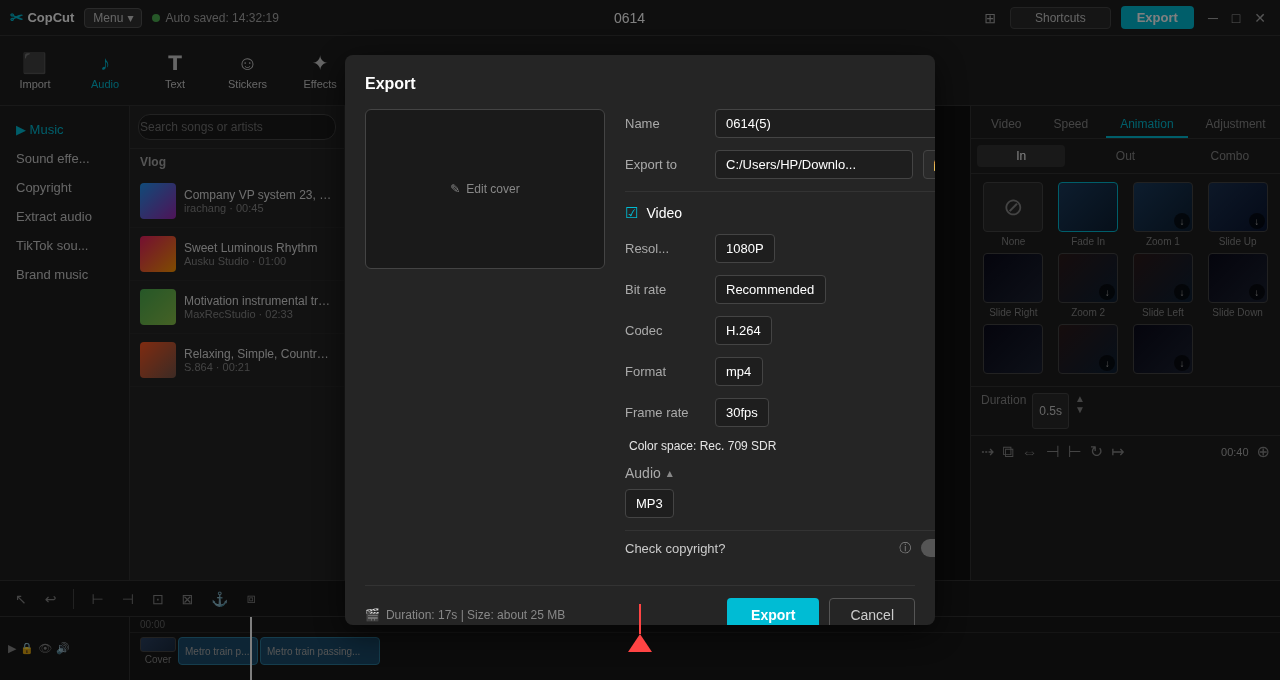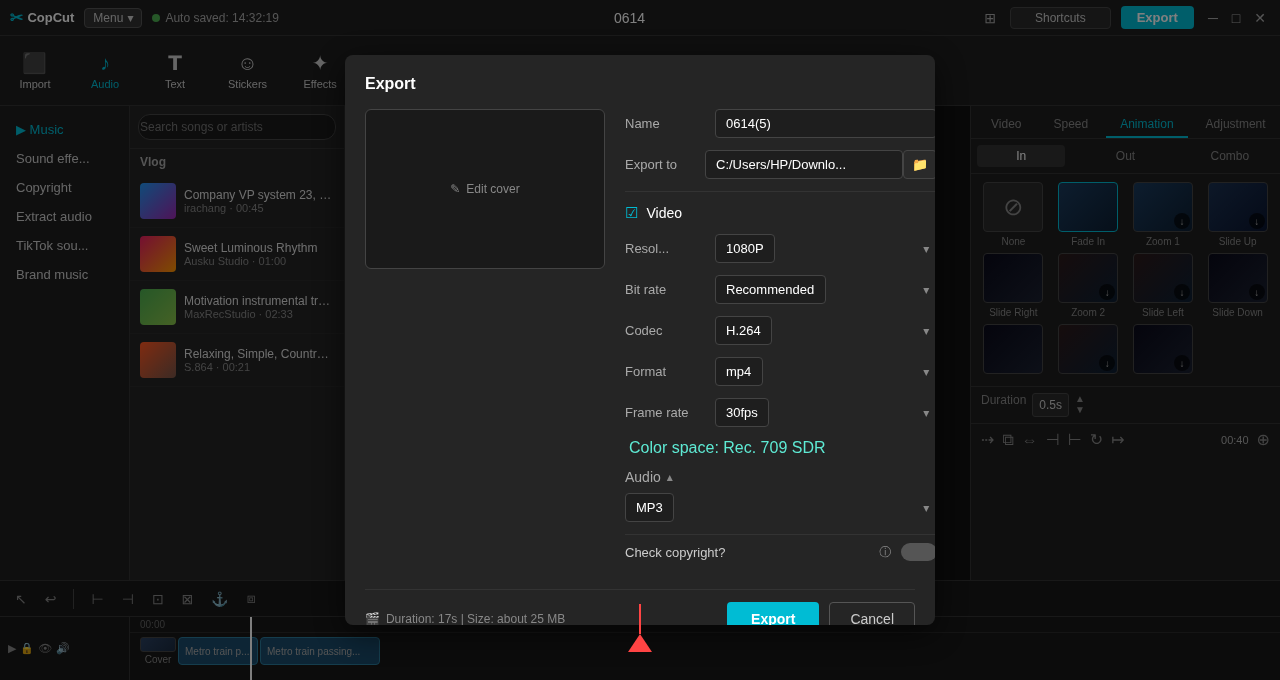--- a/index.html
+++ b/index.html
@@ -354,21 +354,21 @@
     .anim-duration-label {
       font-size: 12px;
       color: #888;
     }
     .anim-duration-value {
       font-size: 12px;
       color: #ccc;
       background: #2a2a2a;
       border: 1px solid #444;
       border-radius: 3px;
-      padding: 4px 6px;
+      padding: 10px 6px;
     }
 
     
     .timeline {
       height: 100px;
       background: #181818;
       border-top: 1px solid #333;
       display: flex;
       flex-direction: column;
     }
@@ -580,42 +580,43 @@
       border-radius: 4px;
       padding: 6px 8px;
       color: #aaa;
       cursor: pointer;
       font-size: 13px;
     }
     .export-to-row {
       display: flex;
       align-items: center;
       margin-bottom: 12px;
+      gap: 10px;
     }
     .section-divider {
       border: none;
       border-top: 1px solid #333;
       margin: 12px 0;
     }
     .section-title {
       display: flex;
       align-items: center;
       gap: 8px;
       font-size: 14px;
       color: #fff;
       margin-bottom: 12px;
       font-weight: 500;
     }
     .section-title .check-icon {
       color: #00bcd4;
       font-size: 15px;
     }
     .color-space-note {
-      font-size: 16px;
-      color: #5eead4;
+      font-size: 12px;
+      color: #e5e5e5;
       margin-bottom: 12px;
       padding-left: 4px;
     }
     .audio-section {
       margin-top: 8px;
     }
     .audio-title {
       font-size: 14px;
       color: #aaa;
       margin-bottom: 8px;

